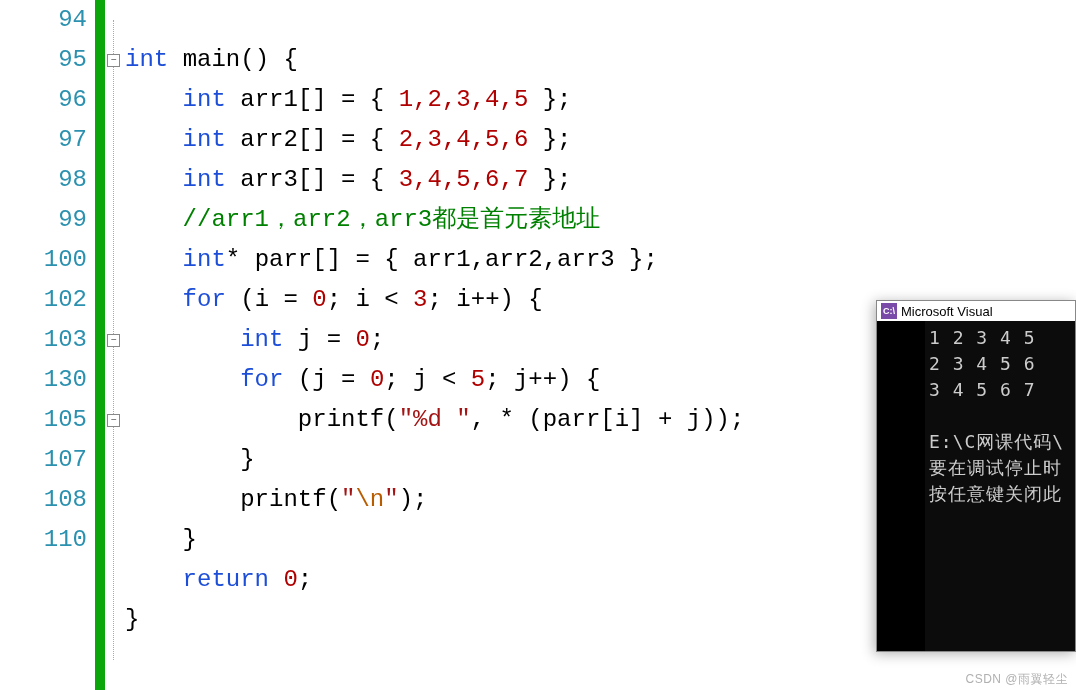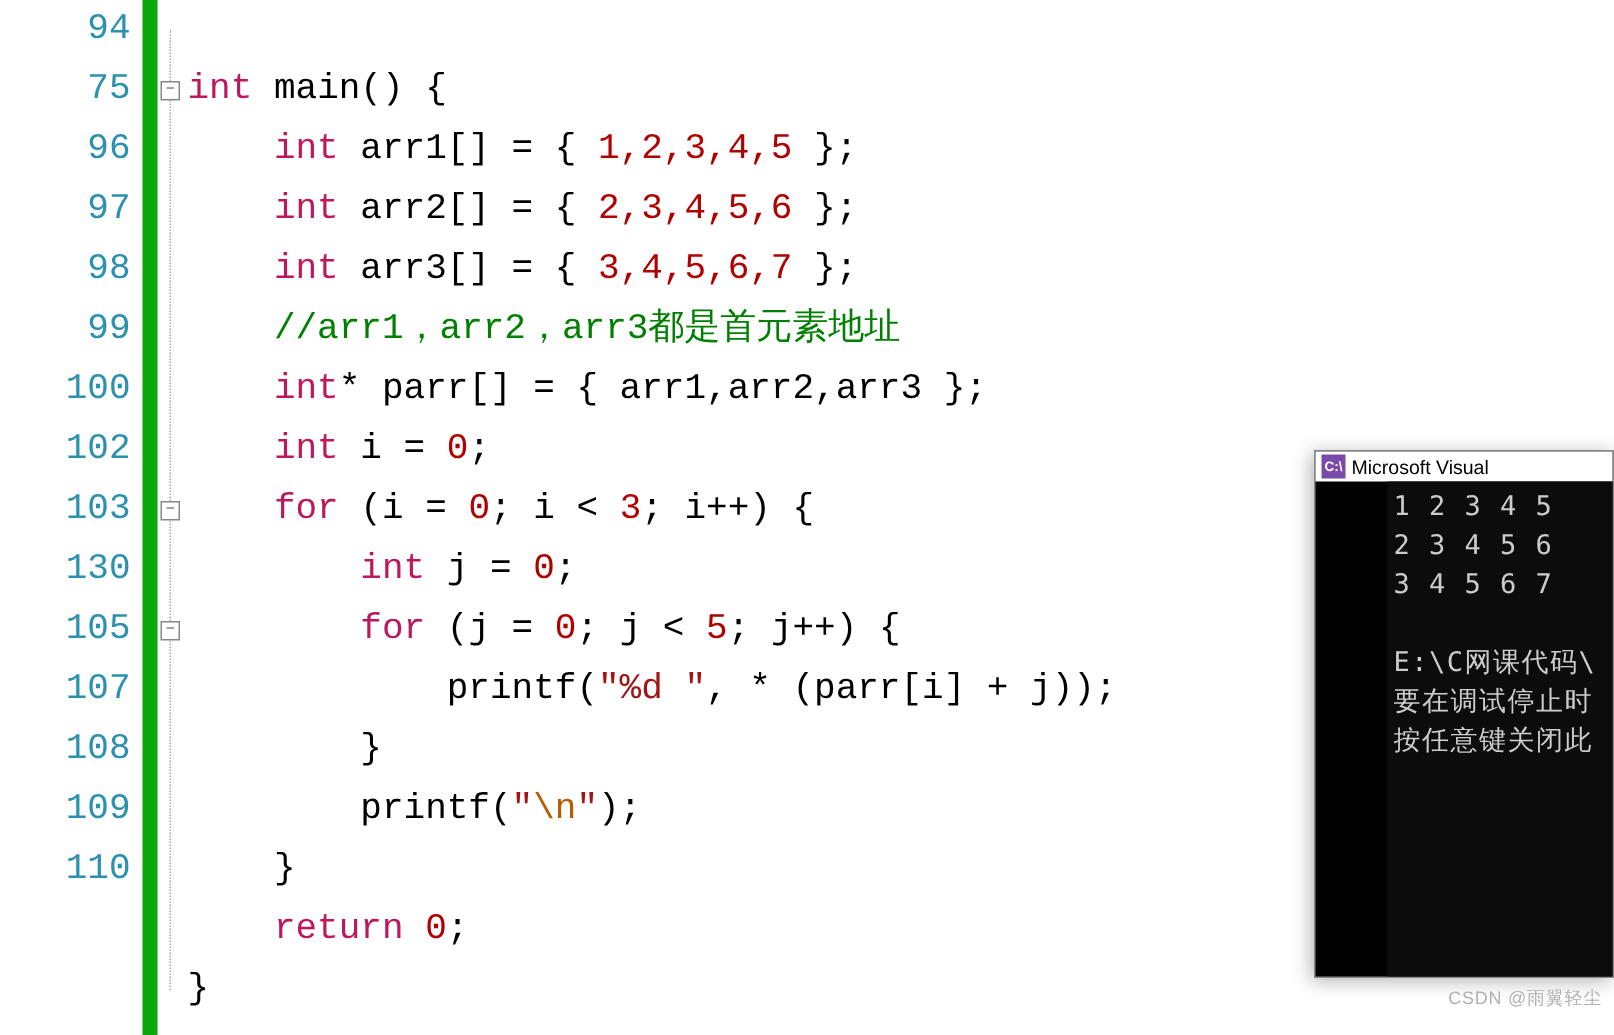--- a/index.html
+++ b/index.html
@@ -62,21 +62,21 @@
     flex: 1;
     position: relative;
   }
   .codeline {
     height: 40px;
     line-height: 40px;
     font-size: 24px;
     white-space: pre;
     color: #000;
   }
-  .kw { color: #be185d; }
+  .kw { color: #1d4ed8; }
   .num { color: #b00000; }
   .str { color: #a31515; }
   .esc { color: #b85c00; }
   .cmt { color: #008000; }
   .func { color: #000; }
   .console-window {
     position: absolute;
     top: 300px;
     right: 0;
     width: 200px;
@@ -111,48 +111,47 @@
     font-size: 18px;
     line-height: 26px;
     padding: 4px 2px 10px 4px;
     min-height: 330px;
     white-space: pre;
     letter-spacing: 1px;
     margin-left: 48px;
   }
   .watermark {
     position: absolute;
-    bottom: 16px;
+    bottom: 2px;
     right: 8px;
     font-size: 12px;
     color: #b0b0b0;
     font-family: sans-serif;
     letter-spacing: 0.5px;
   }
 </style>
 </head>
 <body>
 
 <div class="editor">
 
   <div class="gutter">
     <div class="ln">94</div>
-    <div class="ln">75</div>
+    <div class="ln">95</div>
     <div class="ln">96</div>
     <div class="ln">97</div>
     <div class="ln">98</div>
     <div class="ln">99</div>
     <div class="ln">100</div>
     <div class="ln">102</div>
     <div class="ln">103</div>
     <div class="ln">130</div>
     <div class="ln">105</div>
     <div class="ln">107</div>
     <div class="ln">108</div>
-    <div class="ln">109</div>
     <div class="ln">110</div>
   </div>
 
   <div class="outline-bar"></div>
 
   <div class="fold-col">
     <div class="fold-line" style="top:20px;height:640px;"></div>
     <div class="fold-box" style="top:54px;">−</div>
     <div class="fold-box" style="top:334px;">−</div>
     <div class="fold-box" style="top:414px;">−</div>
@@ -167,21 +166,20 @@
     <div class="codeline">    <span class="kw">int</span> <span>arr1</span>[] = { <span class="num">1,2,3,4,5</span> };</div>
 
     <div class="codeline">    <span class="kw">int</span> <span>arr2</span>[] = { <span class="num">2,3,4,5,6</span> };</div>
 
     <div class="codeline">    <span class="kw">int</span> <span>arr3</span>[] = { <span class="num">3,4,5,6,7</span> };</div>
 
     <div class="codeline">    <span class="cmt">//arr1，arr2，arr3都是首元素地址</span></div>
 
     <div class="codeline">    <span class="kw">int</span>* <span>parr</span>[] = { <span>arr1</span>,<span>arr2</span>,<span>arr3</span> };</div>
 
-    <div class="codeline">    <span class="kw">int</span> <span>i</span> = <span class="num">0</span>;</div>
 
     <div class="codeline">    <span class="kw">for</span> (<span>i</span> = <span class="num">0</span>; <span>i</span> &lt; <span class="num">3</span>; <span>i</span>++) {</div>
 
     <div class="codeline">        <span class="kw">int</span> <span>j</span> = <span class="num">0</span>;</div>
 
     <div class="codeline">        <span class="kw">for</span> (<span>j</span> = <span class="num">0</span>; <span>j</span> &lt; <span class="num">5</span>; <span>j</span>++) {</div>
 
     <div class="codeline">            <span class="func">printf</span>(<span class="str">"%d "</span>, * (<span>parr</span>[<span>i</span>] + <span>j</span>));</div>
 
     <div class="codeline">        }</div>

